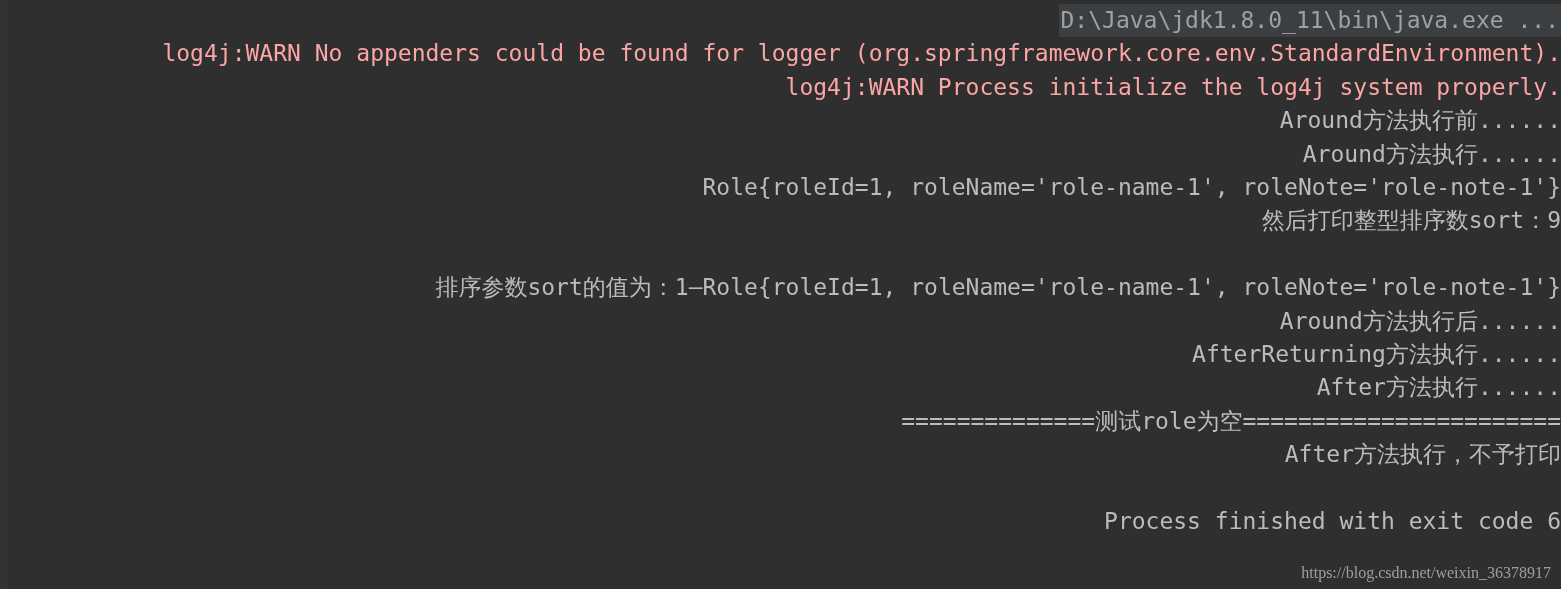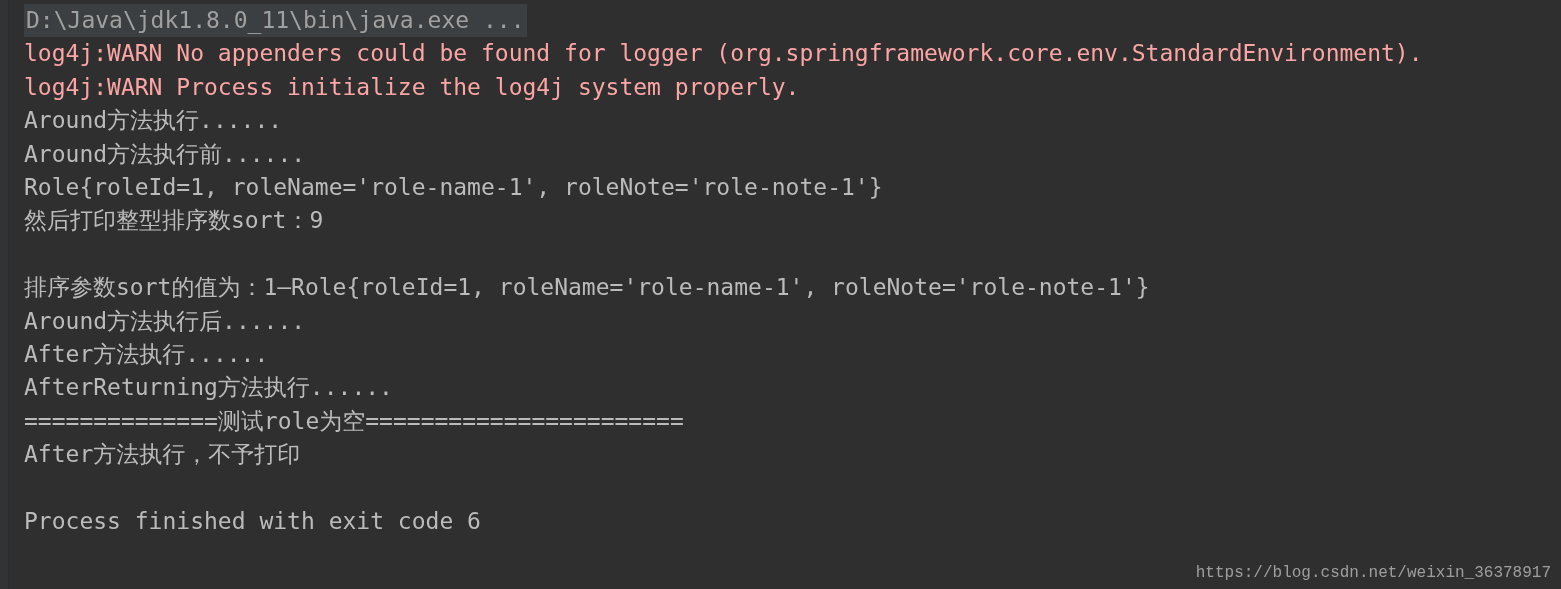--- a/index.html
+++ b/index.html
@@ -1,15 +1,15 @@
 <!DOCTYPE html>
 <html><head>
 <meta charset="utf-8">
 <style>
-  * { box-sizing: border-box; }
+  * { box-sizing: border-box; text-align: right; }
   html, body {
     margin: 0;
     padding: 0;
     background: #2b2b2b;
   }
   body {
     width: 1561px;
     height: 589px;
     overflow: hidden;
     font-family: "DejaVu Sans Mono", "Liberation Mono", monospace;
@@ -71,21 +71,21 @@
   }
 
   .line.blank {
     height: 33.4px;
   }
 
   #watermark {
     position: absolute;
     right: 10px;
     bottom: 7px;
-    font-family: Liberation Mono, monospace;
+    font-family: Liberation Serif, serif;
     font-size: 16px;
     color: #a8a8a8;
     opacity: .92;
     white-space: pre;
   }
 </style>
 </head>
 <body>
 
 <div id="console">
@@ -93,38 +93,38 @@
   <div id="gutter"></div>
 
   <div id="lines">
 
     <div class="line cmd"><span class="txt">D:\Java\jdk1.8.0_11\bin\java.exe ...</span></div>
 
     <div class="line err"><span class="txt">log4j:WARN No appenders could be found for logger (org.springframework.core.env.StandardEnvironment).</span></div>
 
     <div class="line err"><span class="txt">log4j:WARN Process initialize the log4j system properly.</span></div>
 
+    <div class="line"><span class="txt">Around方法执行前......</span></div>
+
     <div class="line"><span class="txt">Around方法执行......</span></div>
-
-    <div class="line"><span class="txt">Around方法执行前......</span></div>
 
 
     <div class="line"><span class="txt">Role{roleId=1, roleName='role-name-1', roleNote='role-note-1'}</span></div>
 
     <div class="line"><span class="txt">然后打印整型排序数sort：9</span></div>
 
     <div class="line blank"><span class="txt"></span></div>
 
     <div class="line"><span class="txt">排序参数sort的值为：1—Role{roleId=1, roleName='role-name-1', roleNote='role-note-1'}</span></div>
 
     <div class="line"><span class="txt">Around方法执行后......</span></div>
 
+    <div class="line"><span class="txt">AfterReturning方法执行......</span></div>
+
     <div class="line"><span class="txt">After方法执行......</span></div>
-
-    <div class="line"><span class="txt">AfterReturning方法执行......</span></div>
 
     <div class="line"><span class="txt">==============测试role为空=======================</span></div>
 
     <div class="line"><span class="txt">After方法执行，不予打印</span></div>
 
     <div class="line blank"><span class="txt"></span></div>
 
     <div class="line"><span class="txt">Process finished with exit code 6</span></div>
 
   </div>

